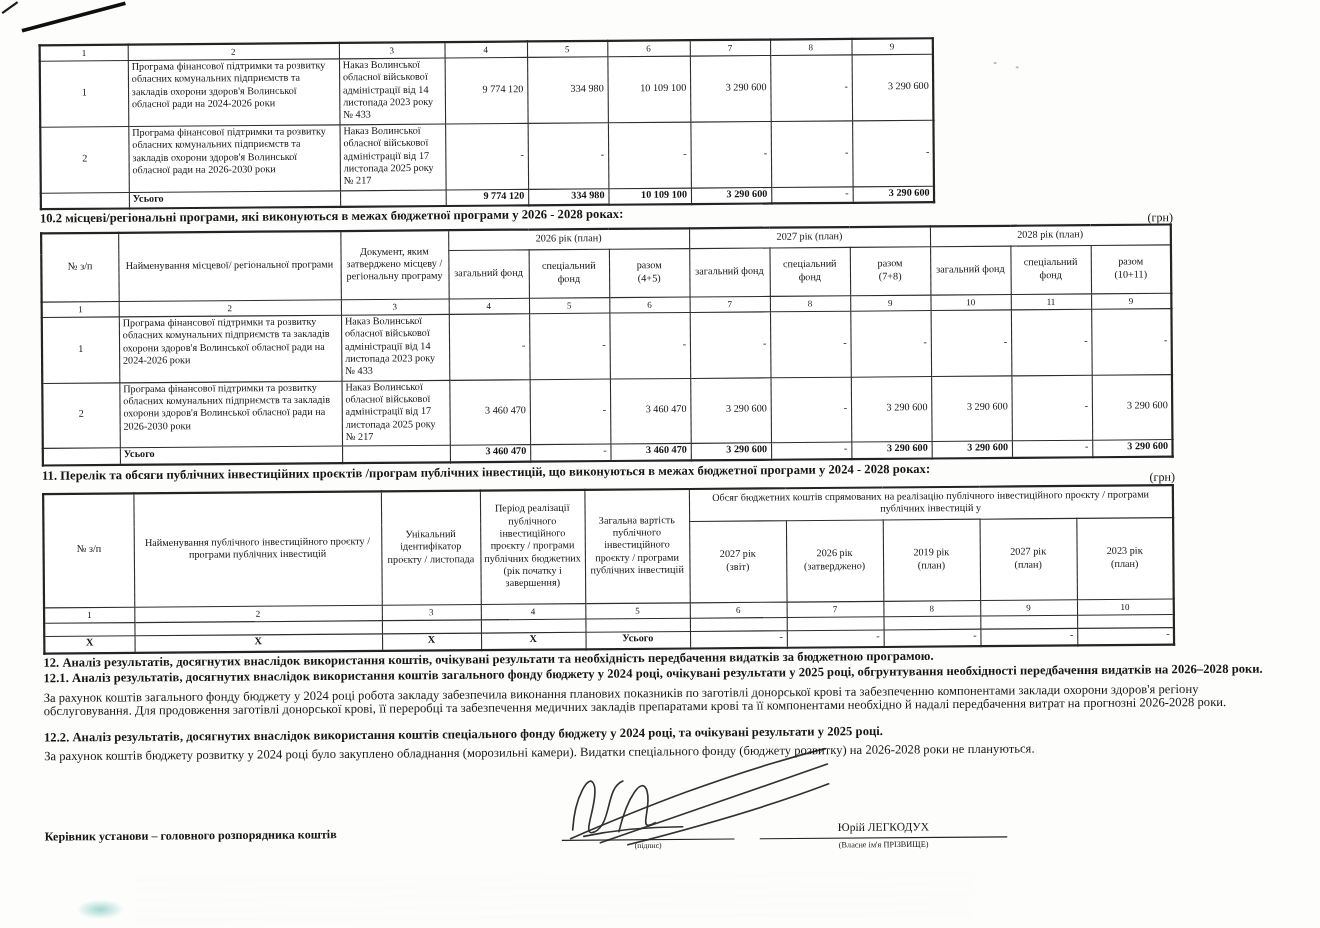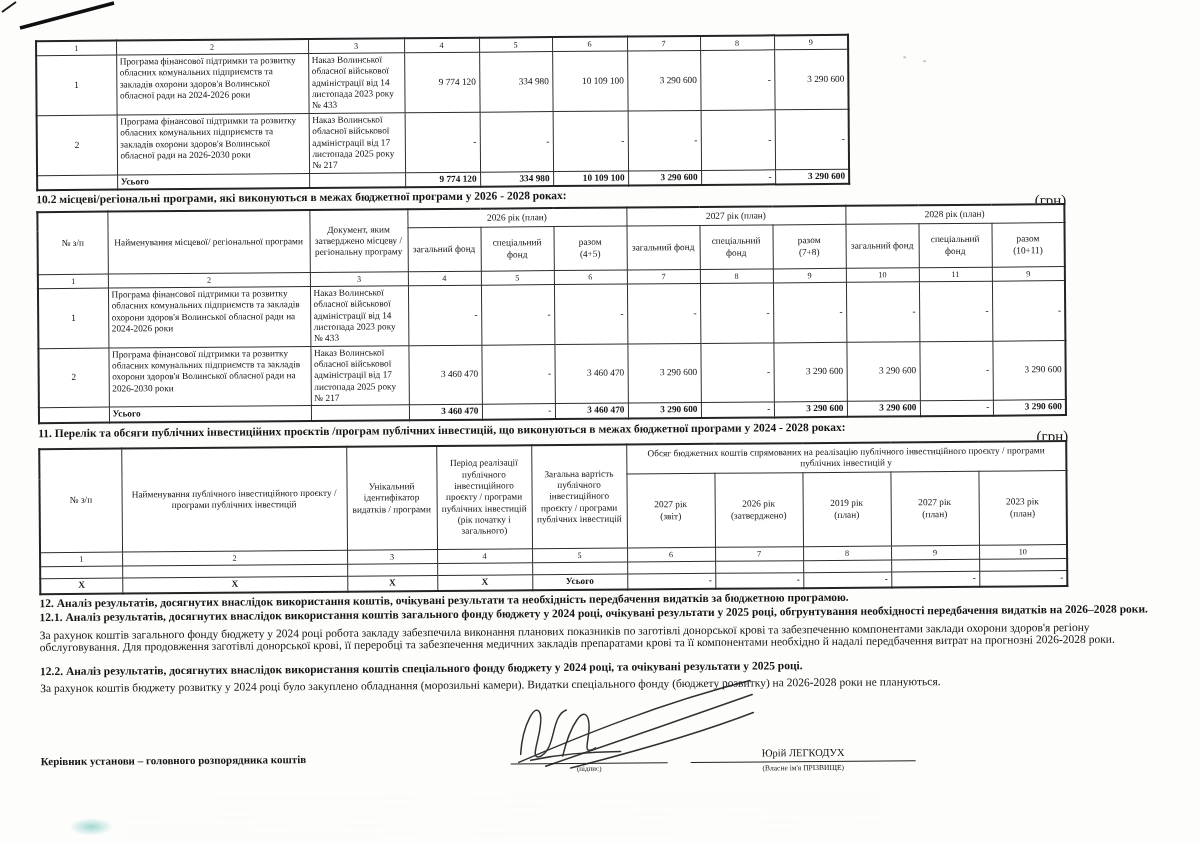--- a/index.html
+++ b/index.html
@@ -20,21 +20,21 @@
   table.t{border:2px solid #242424;}
   .ctr{text-align:center;vertical-align:middle;}
   .lft{text-align:left;vertical-align:top;}
   .num{text-align:right;vertical-align:middle;font-size:9.6px;}
   .bold{font-weight:bold;}
   .hc{text-align:center;vertical-align:middle;font-size:9.5px;}
   .pre{white-space:pre-line;}
   tr.colnum td{font-size:8.2px;text-align:center;padding:0;height:13px;vertical-align:middle;}
 
   .heading{position:absolute;font-weight:bold;font-size:11.5px;white-space:nowrap;}
-  .grn{position:absolute;font-size:15px;width:62px;text-align:right;}
+  .grn{position:absolute;font-size:11px;width:62px;text-align:right;}
 
   #sec12{position:absolute;left:38px;top:597px;width:1132px;font-size:11.5px;}
   #sec12 p{margin:0;}
   #sec12 .h121{margin-top:2px;}
   #sec12 .p1{margin-top:6px;}
   #sec12 .h122{margin-top:12px;}
   #sec12 .p2{margin-top:5px;}
 
   #sigrow{position:absolute;left:38px;top:750px;width:1100px;height:46px;font-size:11px;}
   #sig-label{position:absolute;left:0;top:5px;font-weight:bold;}
@@ -239,22 +239,22 @@
         <col style="width:88px">
           <col style="width:88px">
           <col style="width:88px">
         <col style="width:88px">
           <col style="width:88px">
       </colgroup>
       <tbody>
           <tr>
         <td class="hc" rowspan="2">№ з/п</td>
         <td class="hc" rowspan="2">Найменування публічного інвестиційного проєкту / програми публічних інвестицій</td>
-        <td class="hc" rowspan="2">Унікальний ідентифікатор видатків / програми</td>
-        <td class="hc" rowspan="2">Період реалізації публічного інвестиційного проєкту / програми публічних інвестицій (рік початку і загального)</td>
+        <td class="hc" rowspan="2">Унікальний ідентифікатор проєкту / листопада</td>
+        <td class="hc" rowspan="2">Період реалізації публічного інвестиційного проєкту / програми публічних бюджетних (рік початку і завершення)</td>
         <td class="hc" rowspan="2">Загальна вартість публічного інвестиційного проєкту / програми публічних інвестицій</td>
         <td class="hc" colspan="5" style="height:26px">Обсяг бюджетних коштів спрямованих на реалізацію публічного інвестиційного проєкту / програми публічних інвестицій у</td>
       </tr>
       <tr style="height:74px">
         <td class="hc pre">2027 рік
 (звіт)</td>
         <td class="hc pre">2026 рік
 (затверджено)</td>
         <td class="hc pre">2019 рік
 (план)</td>

